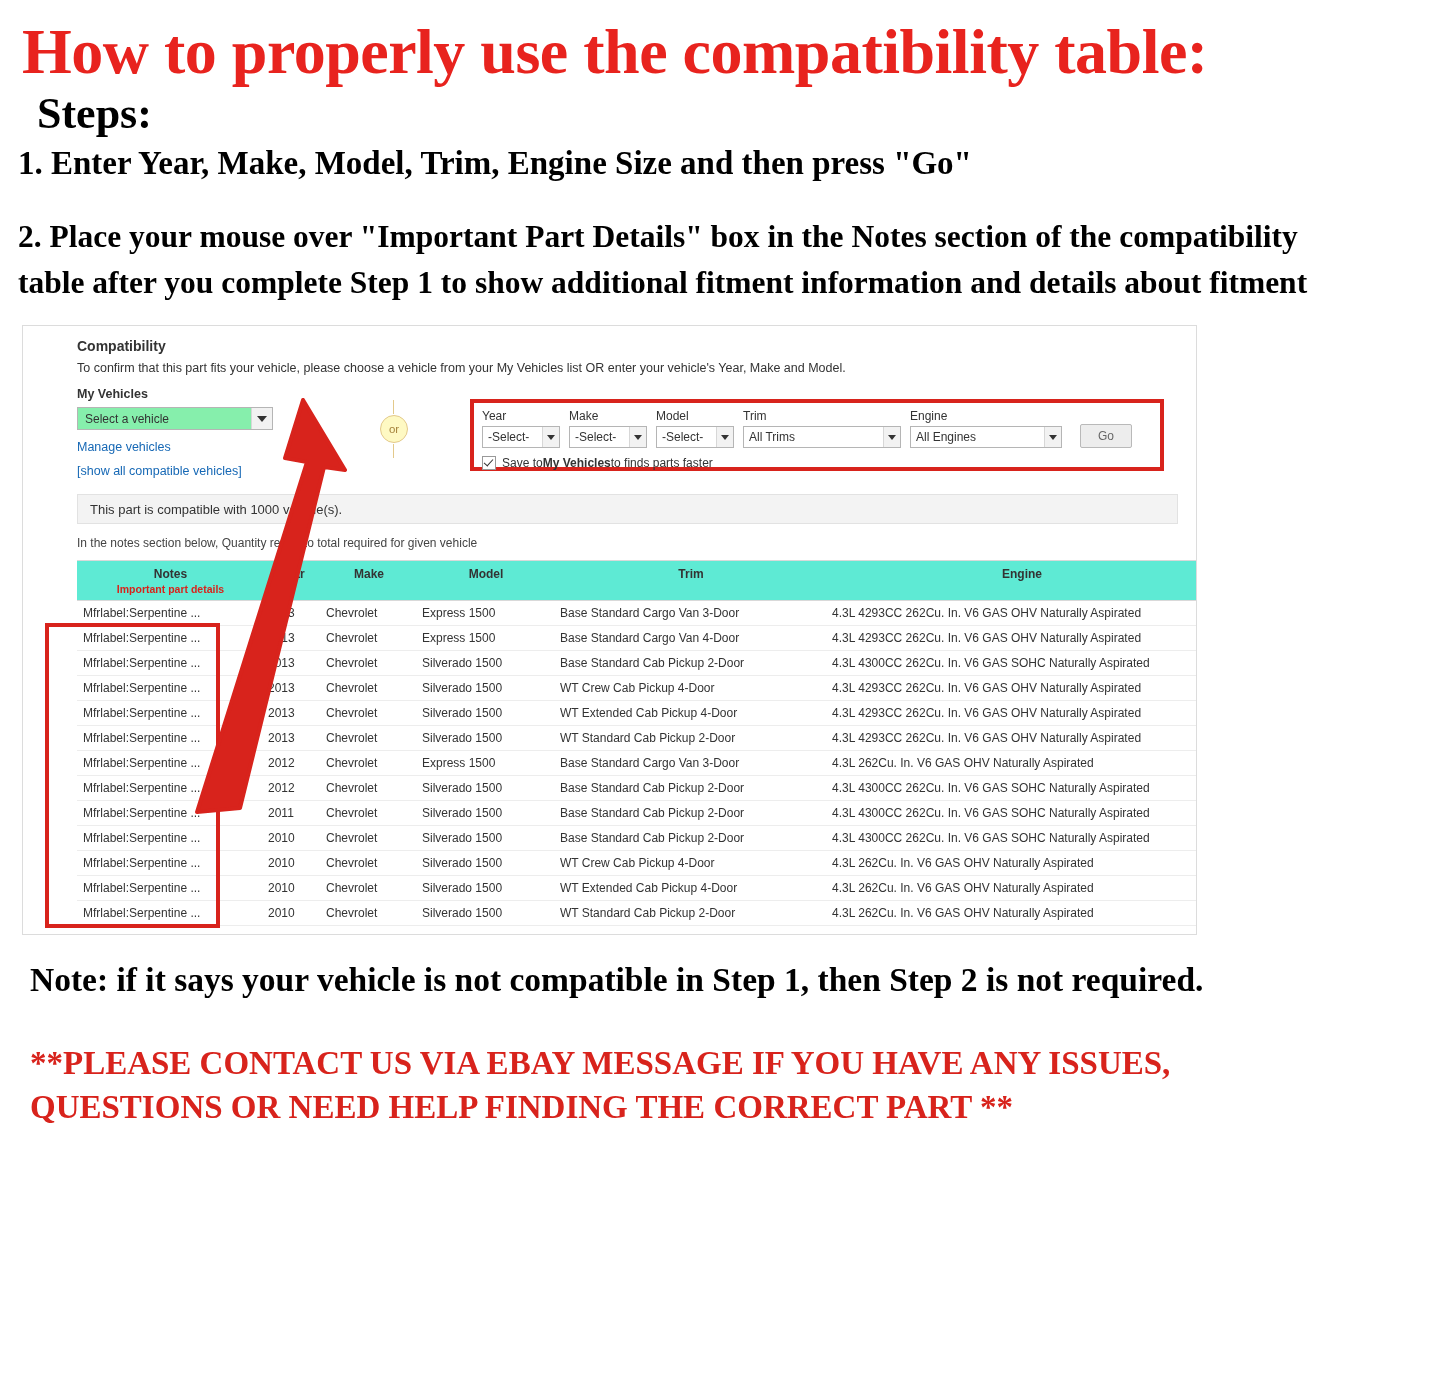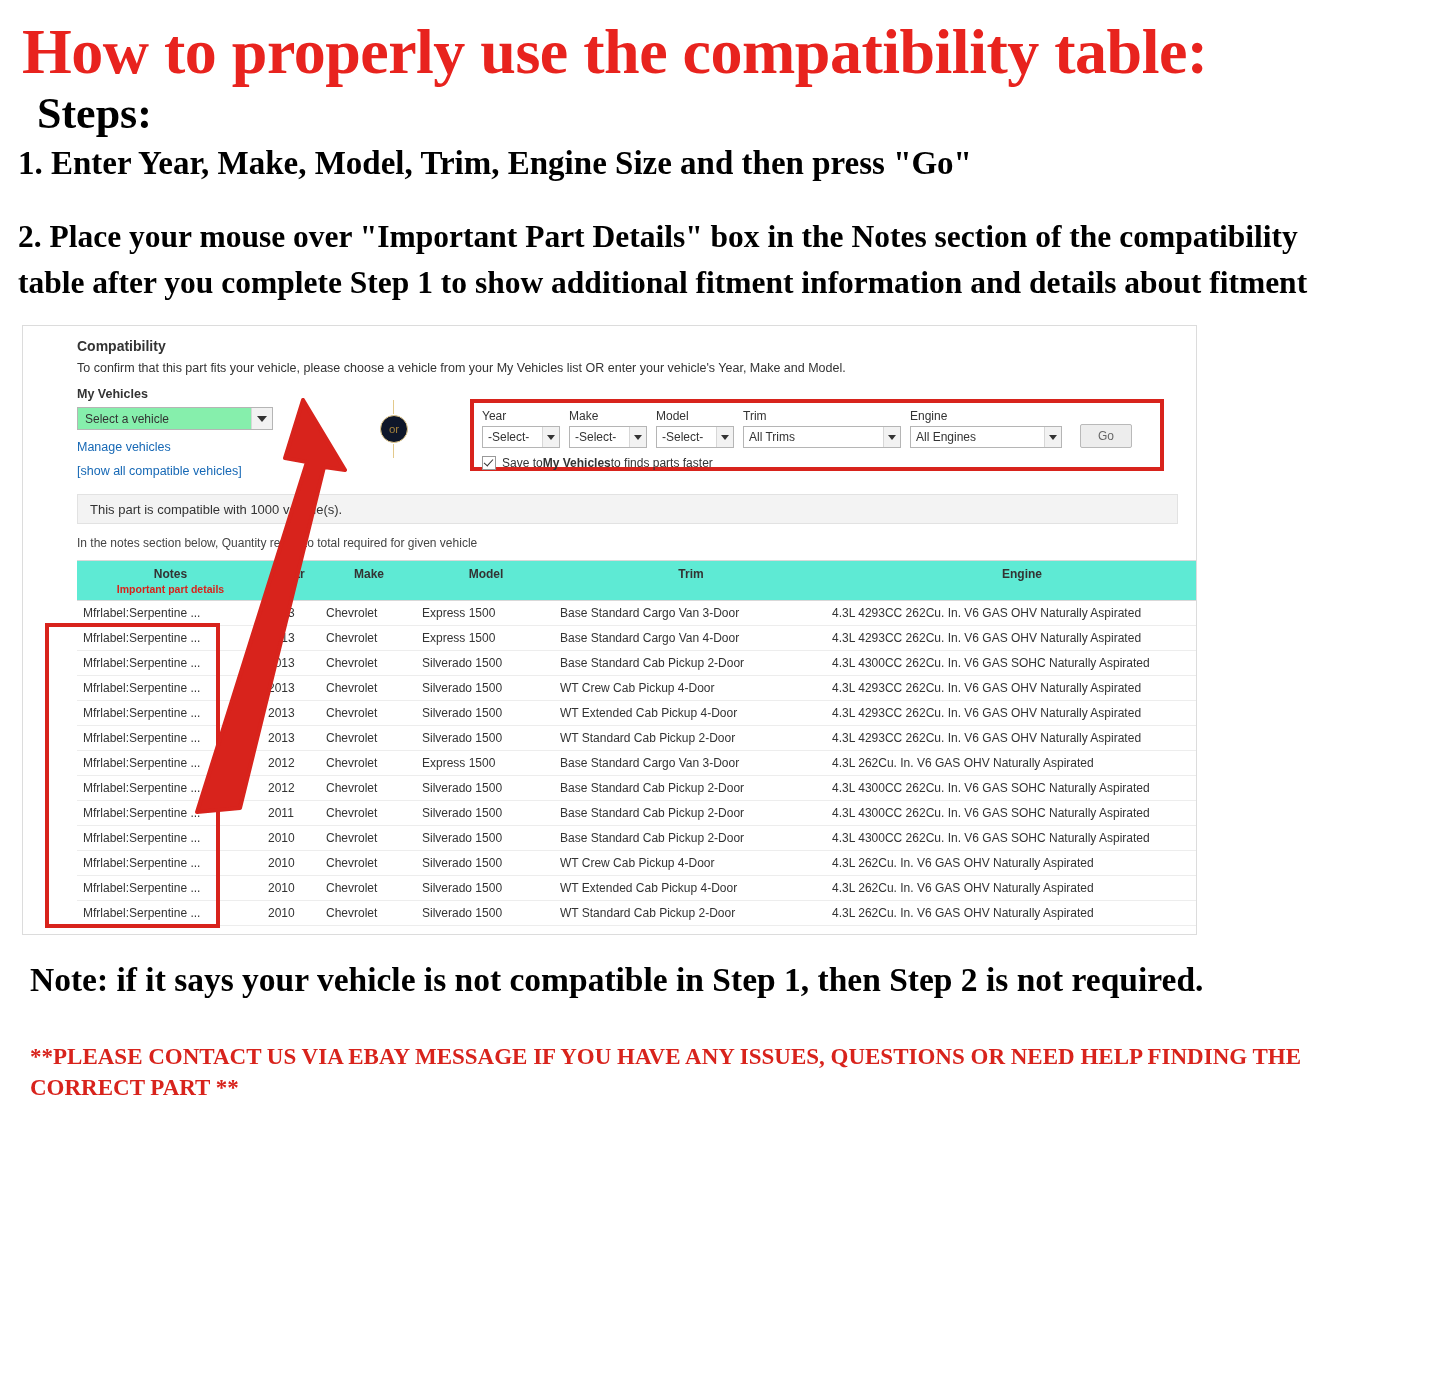--- a/index.html
+++ b/index.html
@@ -139,21 +139,21 @@
     font-size: 12.5px;
     margin-top: 10px;
     display: inline-block;
     cursor: pointer;
   }
   .or-circle {
     width: 26px;
     height: 26px;
     border-radius: 50%;
     border: 1px solid #e3c98b;
-    background: #0f172a;
+    background: #fef9c3;
     color: #a5833c;
     font-size: 11.5px;
     display: flex;
     align-items: center;
     justify-content: center;
     margin: 28px 0 0 48px;
     position: relative;
   }
   .or-circle:before, .or-circle:after {
     content: "";
@@ -342,21 +342,21 @@
     color: #000000;
     font-weight: bold;
     font-size: 33.5px;
     line-height: 1.35;
     padding: 22px 90px 0 30px;
   }
   .contact-blk {
     font-family: "Liberation Serif", serif;
     color: #d8231c;
     font-weight: bold;
-    font-size: 23px;
+    font-size: 33px;
     line-height: 1.32;
     padding: 40px 80px 0 30px;
   }
 </style>
 </head>
 <body>
 
 <div class="page">
 
   <div class="heading-red">How to properly use the compatibility table:</div>

